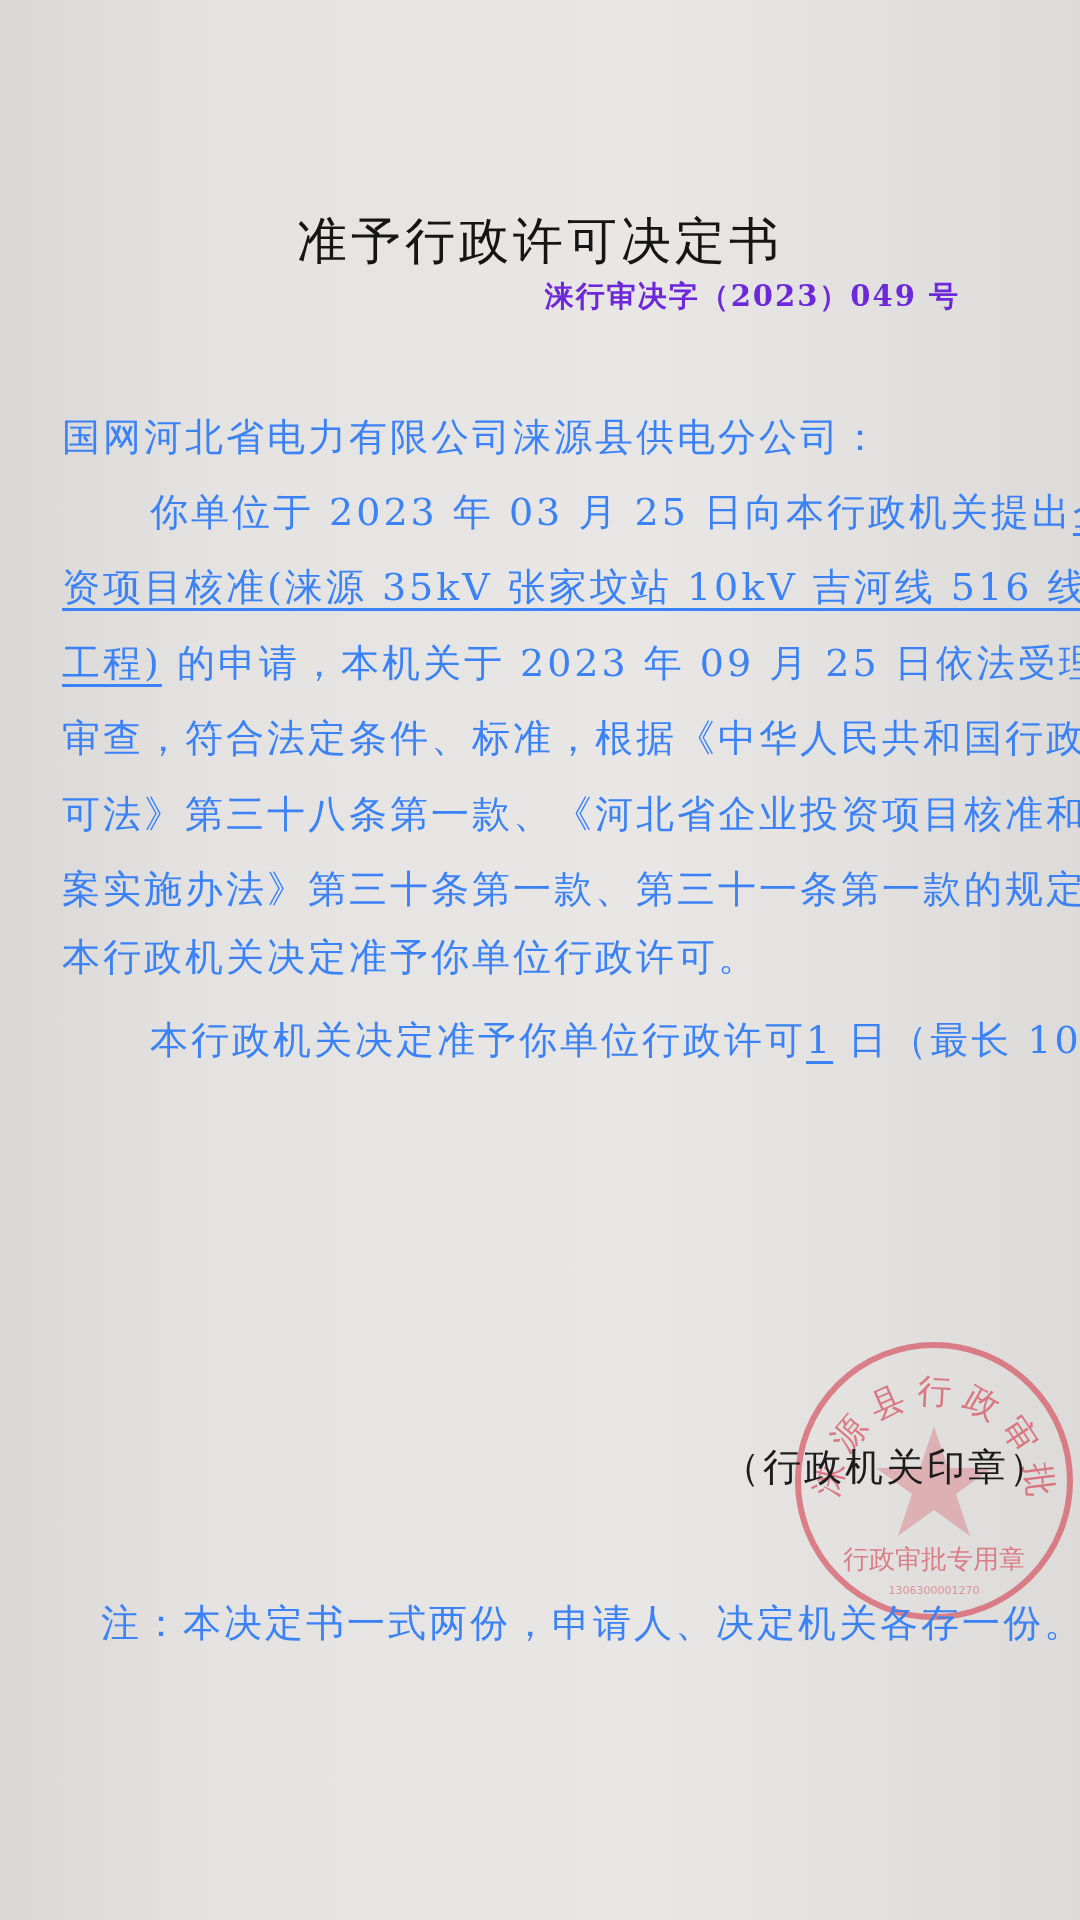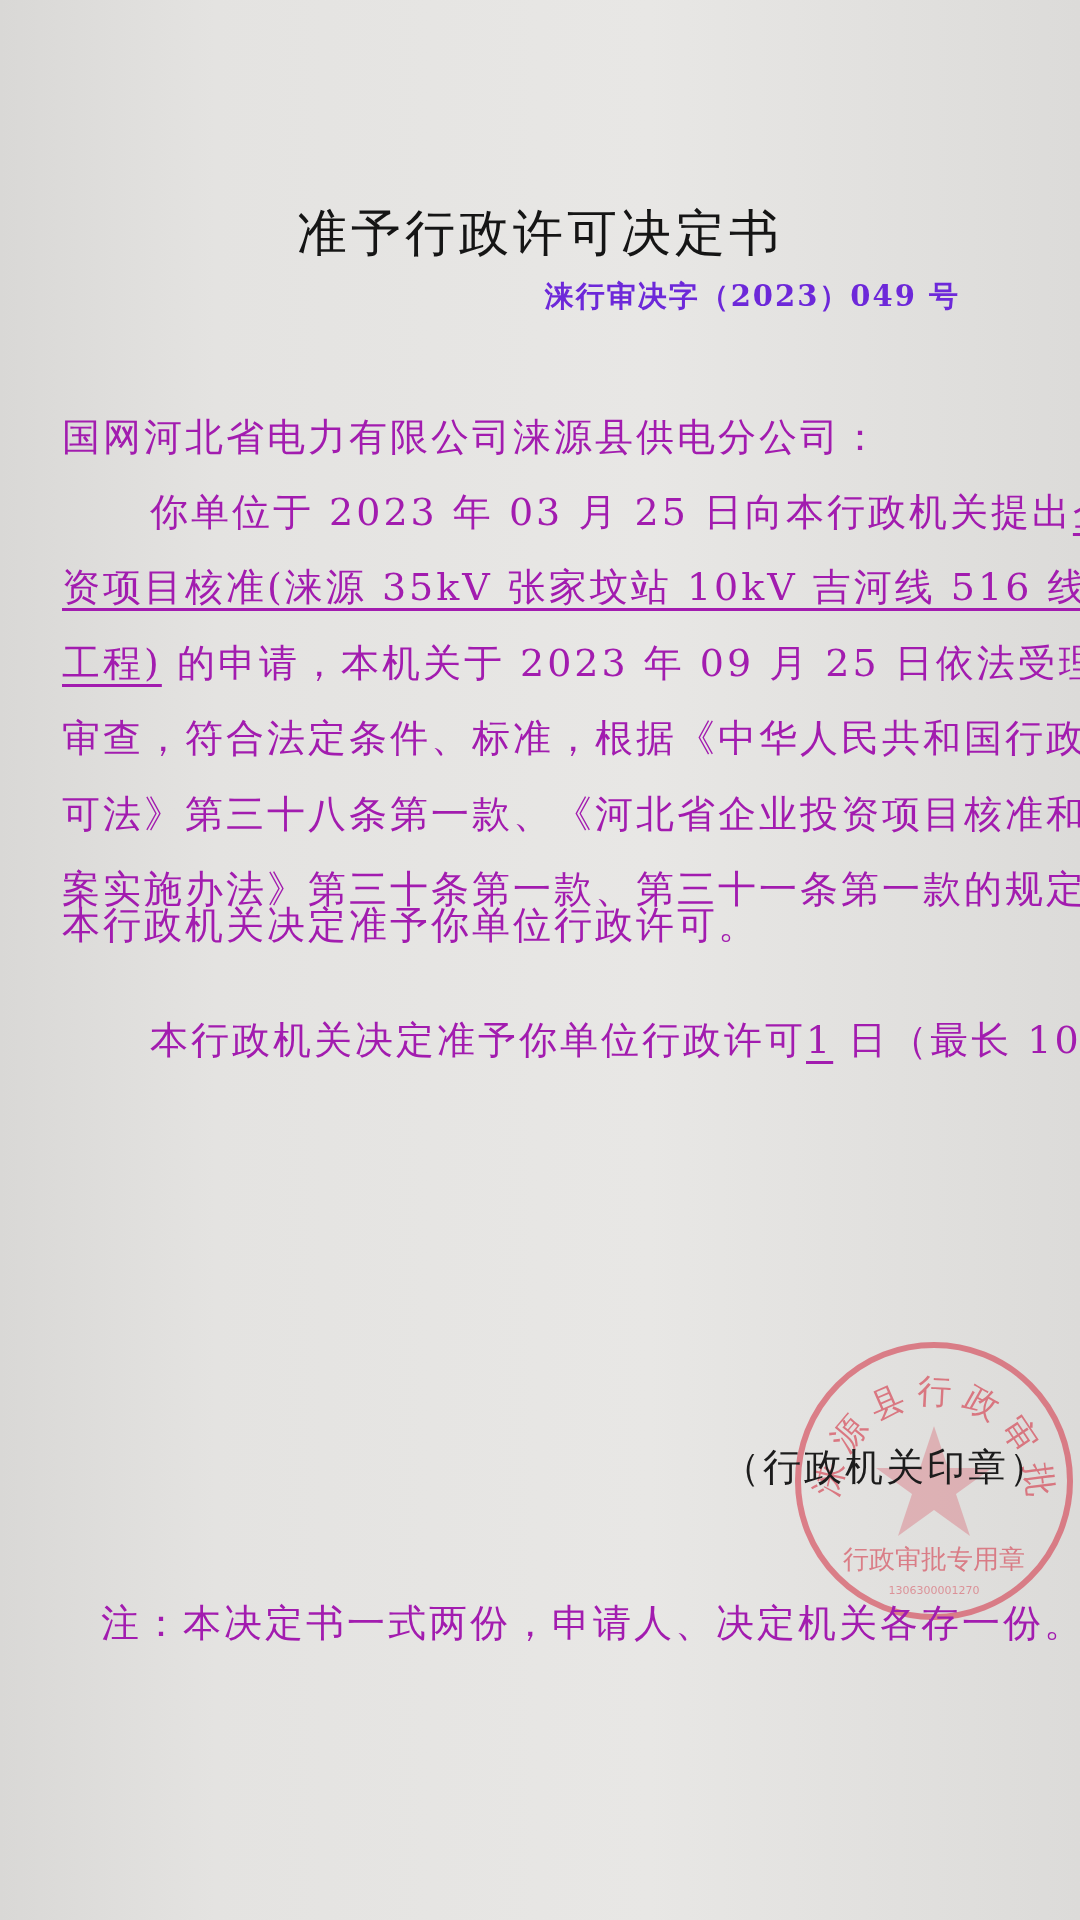--- a/index.html
+++ b/index.html
@@ -5,30 +5,30 @@
     html, body { margin:0; padding:0; }
     body {
       width:1080px; height:1920px; overflow:hidden;
       background: linear-gradient(90deg, #d9d8d6 0%, #e4e3e1 20%, #e8e7e5 60%, #dcdbd9 100%);
       font-family: "DejaVu Serif", "Liberation Serif", serif;
       color:#1a1a1a;
       position:relative;
     }
     .page { position:absolute; left:0; top:0; width:1080px; height:1920px; }
     .title {
-      position:absolute; top:200px; left:0; width:1080px; text-align:center;
+      position:absolute; top:208px; left:0; width:1080px; text-align:center;
       font-size:50px; letter-spacing:4px; font-weight:500; color:#151515;
     }
     .docno {
       position:absolute; top:277px; right:120px;
       font-size:29px; letter-spacing:2px; color:#6d28d9; font-weight:bold;
     }
     .line {
       position:absolute; left:62px; width:980px;
-      font-size:38px; letter-spacing:3px; white-space:nowrap; color:#a21caf;
+      font-size:38px; letter-spacing:3px; white-space:nowrap; color:#3b82f6;
     }
     .u { text-decoration: underline; text-decoration-thickness:3px; text-underline-offset:8px; }
     .seal {
       position:absolute; left:795px; top:1342px; width:278px; height:278px;
       border:6px solid rgba(214,70,85,0.75); border-radius:50%;
       box-sizing:border-box; opacity:0.85;
     }
     .seal svg { position:absolute; left:0; top:0; }
     .sign {
       position:absolute; right:30px; font-size:38px; letter-spacing:3px; color:#1c1c1c;
@@ -48,21 +48,21 @@
   </div>
   <div class="line" style="top:562px;">
     <span class="u">资项目核准(涞源 35kV 张家坟站 10kV 吉河线 516 线路改造</span>
   </div>
   <div class="line" style="top:638px;">
     <span class="u">工程)</span><span> 的申请，本机关于 2023 年 09 月 25 日依法受理，经</span>
   </div>
   <div class="line" style="top:713px;">审查，符合法定条件、标准，根据《中华人民共和国行政许</div>
   <div class="line" style="top:789px;">可法》第三十八条第一款、《河北省企业投资项目核准和备</div>
   <div class="line" style="top:864px;">案实施办法》第三十条第一款、第三十一条第一款的规定，</div>
-  <div class="line" style="top:900px;">本行政机关决定准予你单位行政许可。</div>
+  <div class="line" style="top:932px;">本行政机关决定准予你单位行政许可。</div>
 
   <div class="line" style="top:1015px; left:150px;">
     <span>本行政机关决定准予你单位行政许可</span><span class="u">1</span> <span>日（最长 10 日）</span>
   </div>
 
   <div class="seal">
     <svg width="266" height="266" viewBox="0 0 266 266">
       <defs>
         <path id="arcTop" d="M 38 150 A 95 95 0 1 1 228 150"></path>
       </defs>

